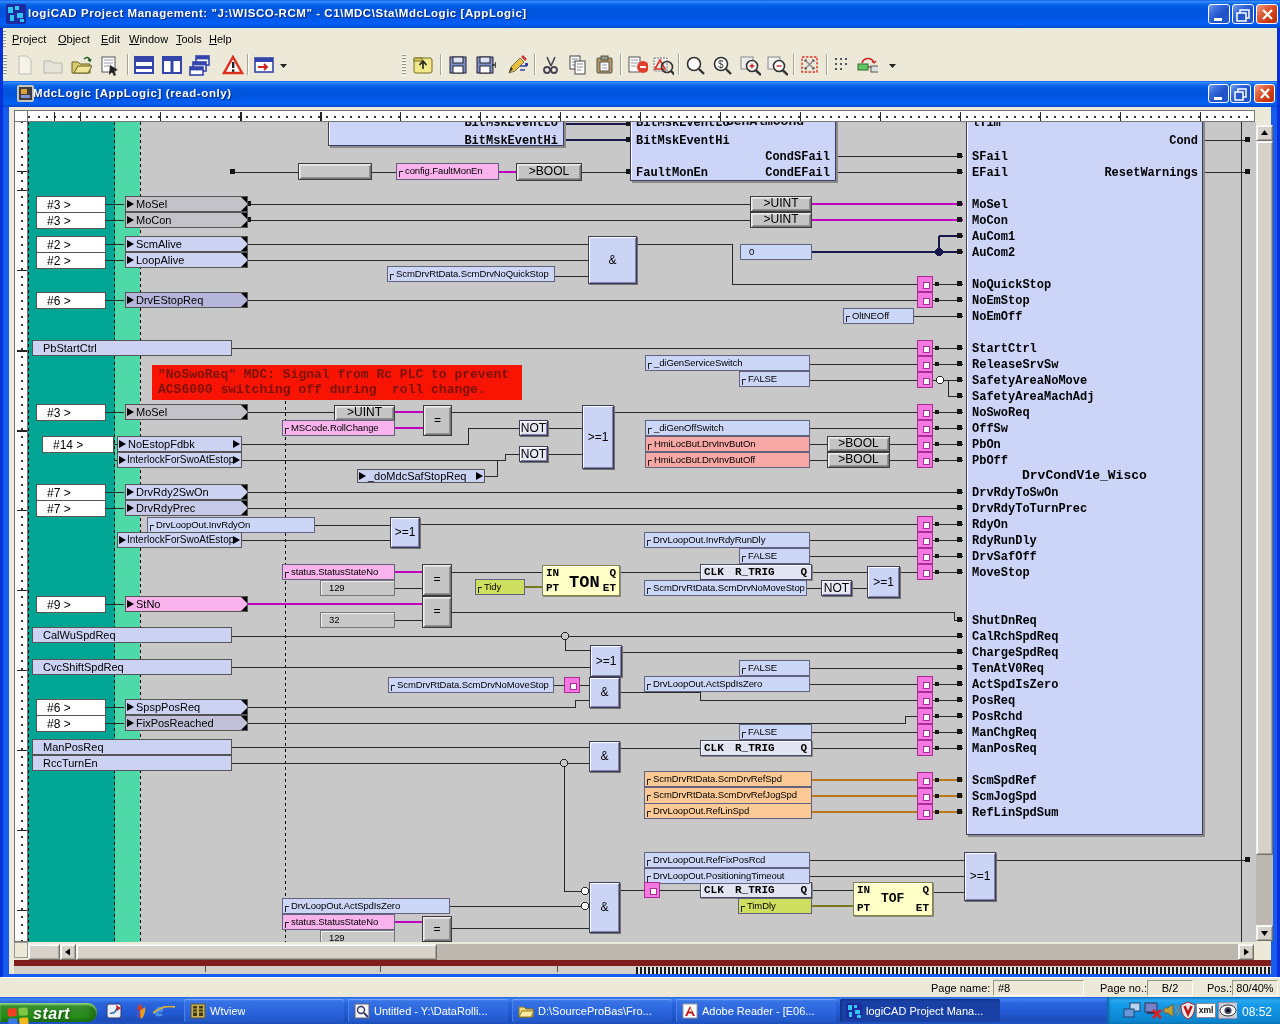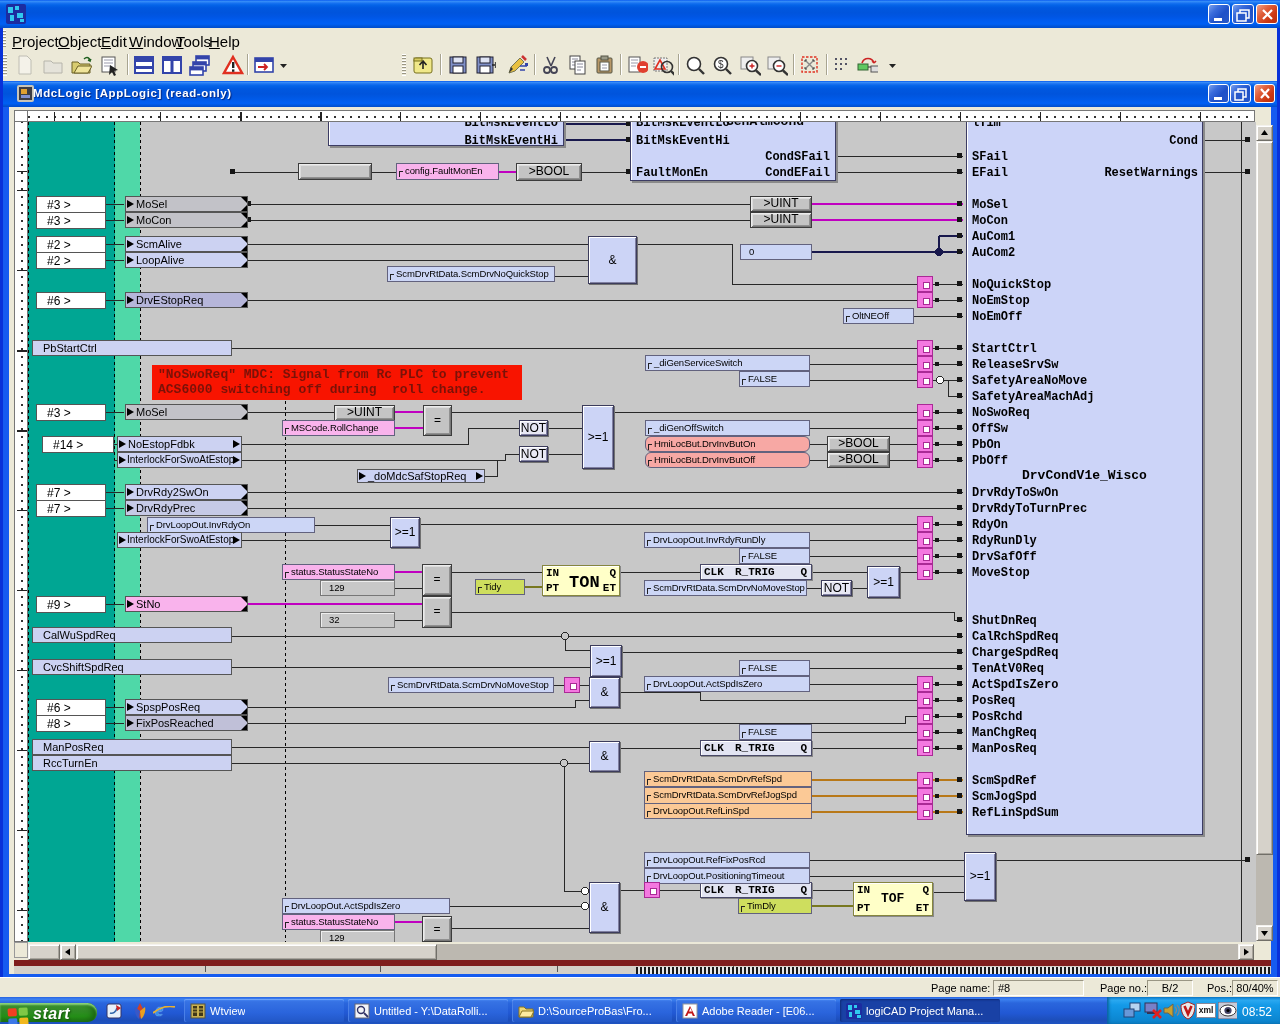--- a/index.html
+++ b/index.html
@@ -7,21 +7,21 @@
 *{box-sizing:border-box;}
 .abs{position:absolute;}
 
 #titlebar{left:0;top:0;width:1280px;height:28px;
  background:linear-gradient(180deg,#0050ee 0%,#3890f8 4%,#2880f4 8%,#1470f0 12%,#0464e8 18%,#0058e0 28%,#0054dc 45%,#0056e4 60%,#005cf0 75%,#0060f4 86%,#0054d8 94%,#004ccc 100%);}
 #titlebar .ttxt{position:absolute;left:28px;top:7px;color:#fff;font-weight:bold;font-size:11.5px;letter-spacing:0.55px;text-shadow:1px 1px 1px #00247c;white-space:nowrap;}
 .wbtn{position:absolute;top:4px;width:22px;height:20px;border:1px solid #fff;border-radius:3px;color:#fff;}
 .wbtn svg{position:absolute;left:0;top:0;}
 .bmin,.bmax{background:linear-gradient(135deg,#7ba1ec 0%,#3a6cdc 30%,#1e50c8 60%,#2858c8 100%);}
 .bclose{background:linear-gradient(135deg,#f0a088 0%,#e0603c 35%,#cc3812 70%,#b83010 100%);}
-#menubar{left:0;top:28px;width:1280px;height:22px;background:#ece9d8;font-size:15px;color:#000;}
+#menubar{left:0;top:28px;width:1280px;height:22px;background:#ece9d8;font-size:11px;color:#000;}
 #menubar span{position:absolute;top:5px;}
 #menubar u{text-decoration:underline;}
 #toolbar{left:0;top:50px;width:1280px;height:30px;background:#ece9d8;}
 .grip{position:absolute;top:4px;width:4px;height:22px;background:repeating-linear-gradient(180deg,#fff 0,#fff 1px,#9a9684 1px,#9a9684 2px,transparent 2px,transparent 3px);}
 .tsep{position:absolute;top:4px;width:2px;height:21px;border-left:1px solid #a8a490;border-right:1px solid #fff;}
 .ticon{position:absolute;top:4px;width:22px;height:22px;}
 
 #childbar{left:3px;top:81px;width:1274px;height:26px;
  background:linear-gradient(180deg,#0050ee 0%,#3890f8 5%,#2075f2 10%,#0464e8 18%,#0058e0 30%,#0054dc 50%,#005ae8 70%,#0060f4 86%,#0054d8 95%,#004ccc 100%);}
 #childbar .ttxt{position:absolute;left:30px;top:6px;color:#fff;font-weight:bold;font-size:11.5px;letter-spacing:0.6px;text-shadow:1px 1px 1px #00247c;white-space:nowrap;}
@@ -59,21 +59,21 @@
 .tbtn.pressed{background:#1941a5;box-shadow:inset 1px 1px 2px #102c78;}
 #tray{position:absolute;left:1107px;top:0;width:173px;height:27px;background:linear-gradient(180deg,#0f82dc 0%,#2aa8f0 12%,#149ae8 30%,#0e8cd8 70%,#0b80c8 100%);box-shadow:inset 2px 0 3px #0a64a0;}
 #clock{position:absolute;right:8px;top:8px;color:#fff;font-size:12px;}
 
 .col-teal{left:28px;top:122px;width:87px;height:820px;background:#00a693;}
 .col-mint{left:115px;top:122px;width:25px;height:820px;background:#4fd8a8;}
 .dashv{position:absolute;width:1px;background-image:repeating-linear-gradient(180deg,#000 0,#000 3px,transparent 3px,transparent 6px);}
 .vb{position:absolute;height:16px;background:#ccd6f6;border:1px solid #62627e;font-size:9.5px;letter-spacing:-0.1px;line-height:14px;padding-left:8px;color:#000;white-space:nowrap;overflow:hidden;}
 .vb .cm{position:absolute;left:2px;top:7px;width:4px;height:6px;border-left:1px solid #222;border-top:1px solid #222;}
 .vb.pink{background:#f9b3ec;}
-.vb.salmon{background:#f7a8a4;border-radius:6px;}
+.vb.salmon{background:#f7a8a4;}
 .vb.orange{background:#fbc996;}
 .vb.lime{background:#cede5e;}
 .vb.num{background:#c8c8c8;border:1px solid #777;box-shadow:inset 1px 1px 0 #eee;}
 .wbox{position:absolute;background:#fff;border:1px solid #555;font-size:12px;padding:1px 0 0 10px;color:#000;}
 .lbl{position:absolute;height:16px;border:1px solid #555;font-size:11px;line-height:14px;padding-left:10px;color:#000;white-space:nowrap;}
 .lbl .n1{position:absolute;right:0;top:0;width:0;height:0;border-top:6px solid #000;border-left:6px solid transparent;}
 .lbl .n2{position:absolute;right:0;bottom:0;width:0;height:0;border-bottom:6px solid #000;border-left:6px solid transparent;}
 .lbl .a1{position:absolute;left:1px;top:3px;width:0;height:0;border-left:7px solid #000;border-top:4px solid transparent;border-bottom:4px solid transparent;}
 .lbl .a2{position:absolute;right:1px;top:3px;width:0;height:0;border-left:7px solid #000;border-top:4px solid transparent;border-bottom:4px solid transparent;}
 .gate{position:absolute;background:#ccd4f6;border:1px solid #3c3c5c;box-shadow:inset 1px 1px 0 #fff,inset -1px -1px 0 #8080a0,1px 1px 0 #707070;font-size:12px;color:#000;text-align:center;}
@@ -93,20 +93,21 @@
 
 <div class="abs" id="titlebar">
  <svg class="abs" style="left:6px;top:4px" width="20" height="20">
       <rect x="0" y="0" width="20" height="20" rx="2" fill="#1c2ca0"></rect>
       <rect x="2" y="3" width="5" height="6" fill="#30c8f0"></rect>
       <rect x="9" y="2" width="4" height="4" fill="#30c8f0"></rect>
       <rect x="4" y="11" width="4" height="6" fill="#30c8f0"></rect>
       <rect x="11" y="9" width="6" height="5" fill="#30c8f0"></rect>
       <rect x="14" y="15" width="4" height="3" fill="#30c8f0"></rect>
     </svg>
+ <span class="ttxt">logiCAD Project Management: "J:\WISCO-RCM" - C1\MDC\Sta\MdcLogic [AppLogic]</span>
  <div class="wbtn bmin" style="left:1208px">
       <svg width="22" height="20">
         <rect x="5" y="13" width="8" height="3" fill="#fff"></rect>
       </svg>
     </div>
  <div class="wbtn bmax" style="left:1232px">
       <svg width="22" height="20">
         <rect x="7" y="5" width="9" height="8" fill="none" stroke="#fff" stroke-width="1.5"></rect>
         <rect x="4" y="8" width="9" height="8" fill="#2858c8" stroke="#fff" stroke-width="1.5"></rect>
       </svg>

